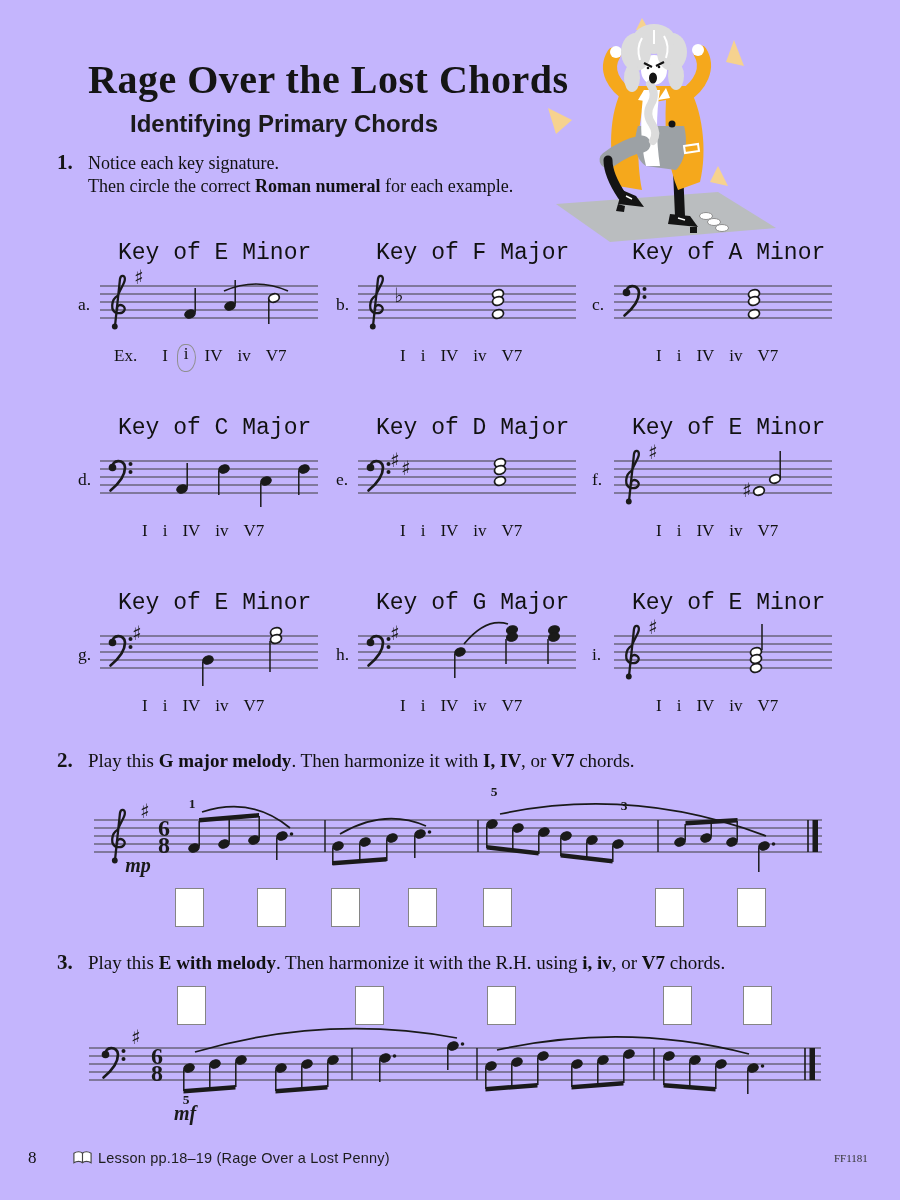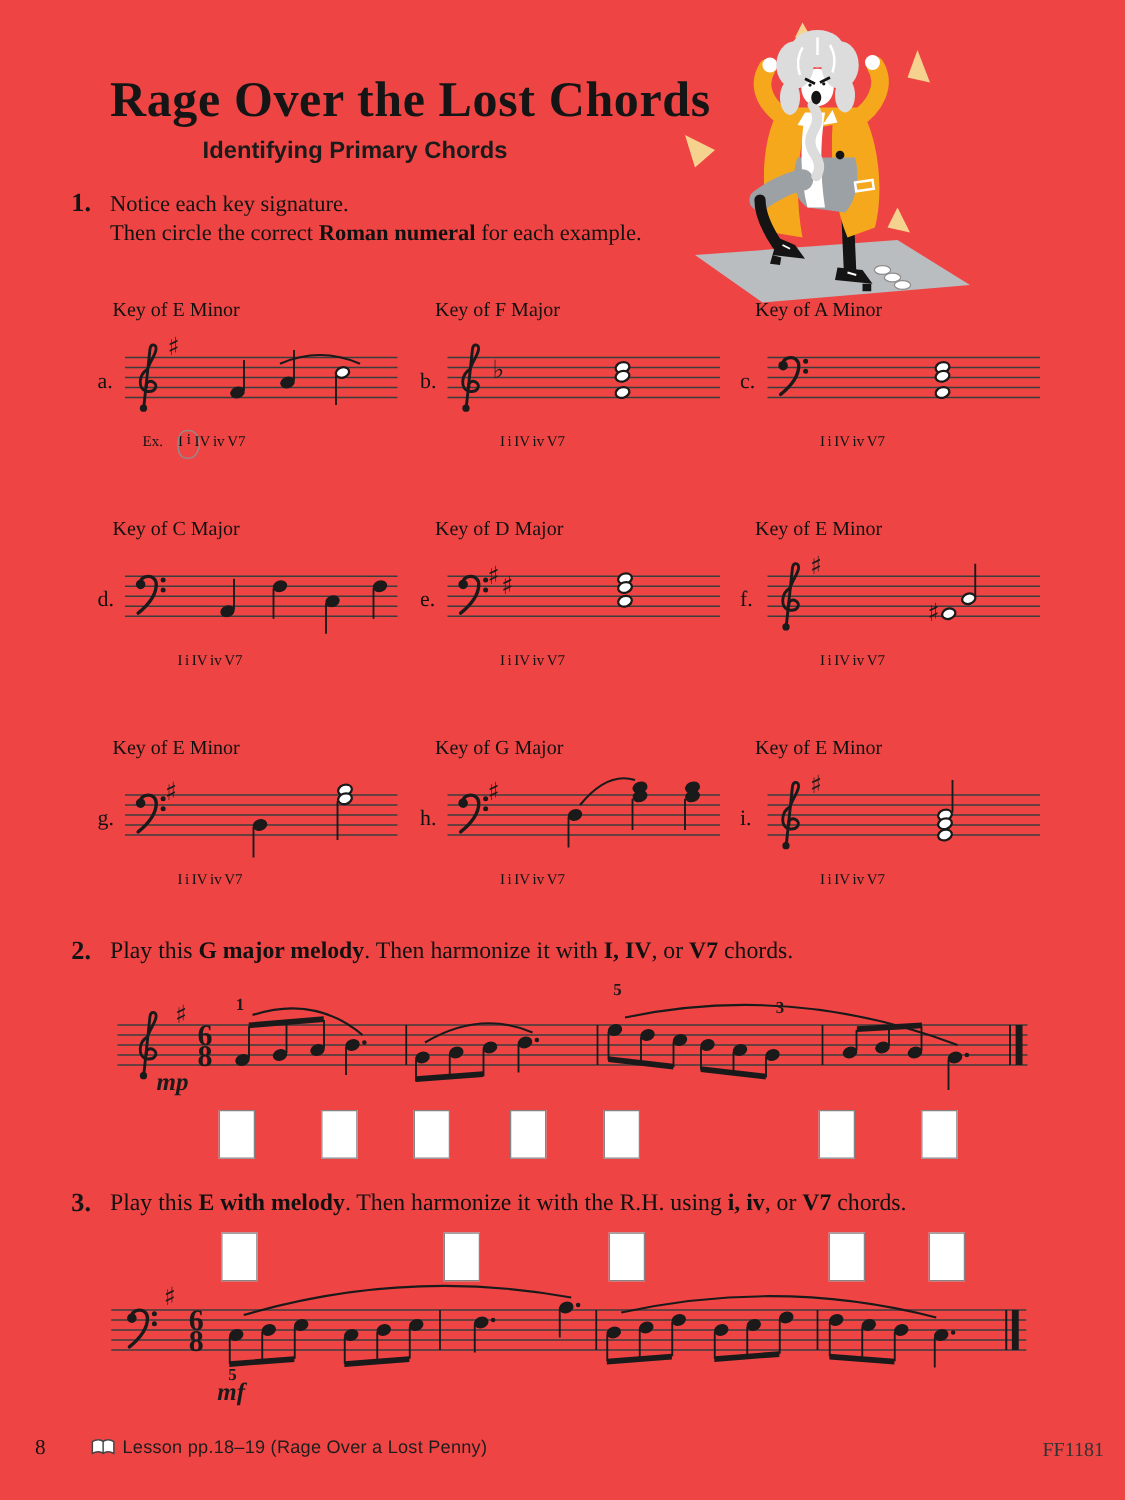--- a/index.html
+++ b/index.html
@@ -1,39 +1,39 @@
 <!DOCTYPE html>
 <html><head>
 <meta charset="utf-8">
 <style>
   html,body{margin:0;padding:0;background:#fff;}
-  .page{position:relative;width:900px;height:1200px;background:#ef4444;overflow:hidden;
+  .page{position:relative;width:900px;height:1200px;background:#c4b5fd;overflow:hidden;
         font-family:"Liberation Serif",serif;color:#111;}
   .abs{position:absolute;}
   .title{left:88px;top:56px;font-size:40px;font-weight:bold;letter-spacing:.5px;color:#151515;}
   .subtitle{left:88px;top:110px;width:392px;text-align:center;
-            font-family:"Liberation Sans",sans-serif;font-weight:bold;font-size:19px;color:#1b1b1b;}
+            font-family:"Liberation Sans",sans-serif;font-weight:bold;font-size:24px;color:#1b1b1b;}
   .item-num{font-size:21px;font-weight:bold;color:#151515;}
   .instr-line{font-size:18px;line-height:23px;white-space:nowrap;}
   .ex-cell{position:absolute;width:262px;height:140px;}
-  .key-label{position:absolute;left:12px;top:0;font-size:16px;}
+  .key-label{position:absolute;left:40px;top:0;font-size:23px;font-family:Liberation Mono, monospace;}
   .ex-letter{position:absolute;left:0;top:54px;font-size:17.5px;}
   .staff{position:absolute;left:12px;top:26px;}
-  .numerals{position:absolute;left:64px;top:106px;display:flex;gap:2px;font-size:12px;align-items:flex-start;}
+  .numerals{position:absolute;left:64px;top:106px;display:flex;gap:15px;font-size:17px;align-items:flex-start;}
   .numerals.with-prefix{left:36px;}
   .num-prefix{margin-right:10px;}
   .circled{border:1.6px solid #8f8f8f;border-radius:46% 54% 58% 44%;padding:0 6px 8px 6px;
            margin:-2px -6px -8px -6px;line-height:1.05;display:inline-block;}
   .melody-header{font-size:19px;white-space:nowrap;}
   .answer-box{position:absolute;width:27px;height:37px;border:1.4px solid #858585;background:#fff;}
   .melody-svg{position:absolute;}
   .footer-pageno{left:28px;top:1148px;font-size:17px;}
   .footer-lesson{left:72px;top:1150px;display:flex;align-items:center;gap:5px;
                  font-family:"Liberation Sans",sans-serif;font-size:14.5px;letter-spacing:.2px;color:#1d1d1d;text-align:center;}
-  .footer-code{left:834px;top:1152px;font-size:16px;color:#333;text-align:right;}
+  .footer-code{left:834px;top:1152px;font-size:11px;color:#333;text-align:right;}
   svg text{user-select:none;}
 </style>
 </head>
 <body>
 
 <div class="page" id="page">
 
   <div class="abs title">Rage Over the Lost Chords</div>
   <div class="abs subtitle">Identifying Primary Chords</div>
 

